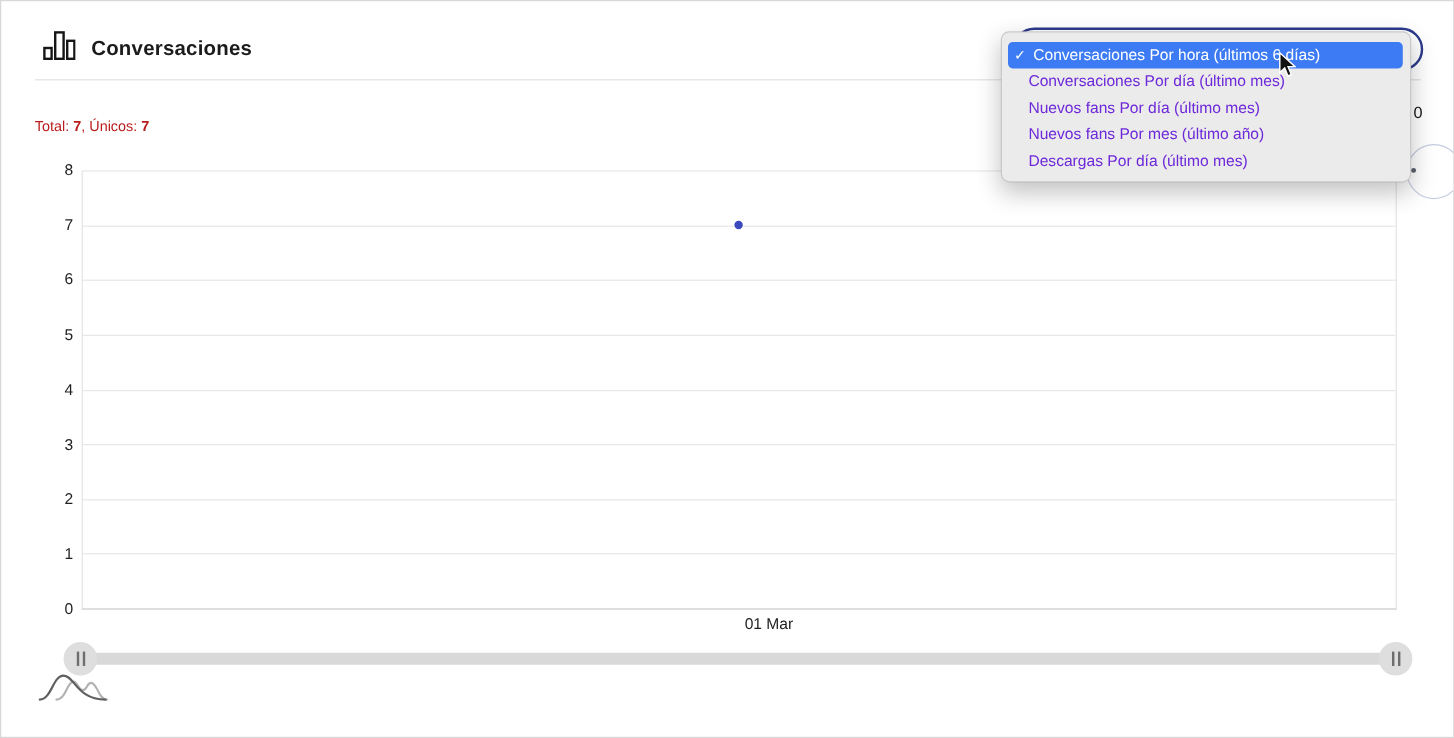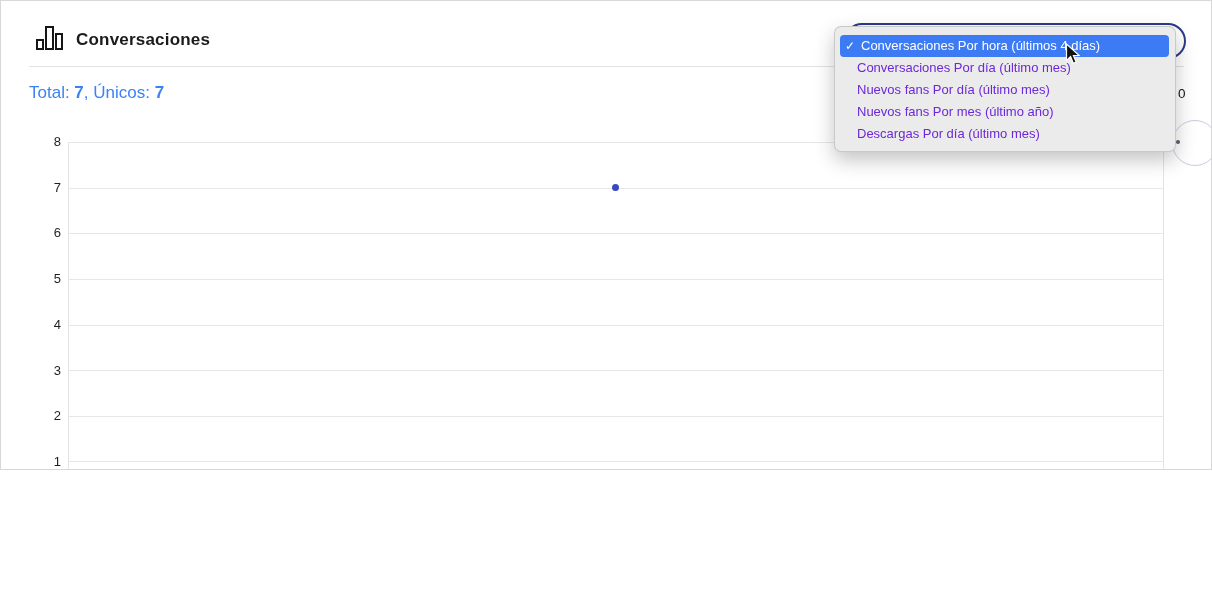--- a/index.html
+++ b/index.html
@@ -1,27 +1,27 @@
 <!DOCTYPE html>
 <html><head>
 <meta charset="utf-8">
 <style>
   * { margin:0; padding:0; box-sizing:border-box; }
   html,body { background:#fff; }
   body { font-family:"Liberation Sans", sans-serif; }
   .card {
-    position:relative; width:1212px; height:470px;
+    position:relative; width:1212px; height:615px;
     background:#fff; border:1px solid #d8d8d8; overflow:hidden;
   }
   
   .header { position:absolute; left:34px; top:23px; display:flex; align-items:center; gap:13px; }
   .title { font-size:17px; font-weight:700; color:#1b1b1b; letter-spacing:.2px; }
   .divider { position:absolute; left:28px; right:27px; top:65px; height:1px; background:#e2e2e2; }
   
-  .stats { position:absolute; left:28px; top:82px; font-size:17px; color:#3b82f6; }
+  .stats { position:absolute; left:28px; top:97px; font-size:12px; color:#b91c1c; }
   .stats b { font-weight:700; }
   .fragment0 { position:absolute; left:1177px; top:85px; font-size:13.5px; color:#141414; z-index:1; }
   
   .ylabel { position:absolute; left:24px; width:36px; text-align:right; font-size:13px; color:#1f1f1f; height:16px; line-height:16px; }
   .yl0{top:133px}.yl1{top:179px}.yl2{top:224px}.yl3{top:270px}.yl4{top:316px}
   .yl5{top:362px}.yl6{top:407px}.yl7{top:453px}.yl8{top:499px}
   
   .plot {
     position:absolute; left:67px; top:141px; width:1096px; height:366px;
     border-left:1px solid #e4e4e4; border-right:1px solid #e4e4e4;
@@ -116,21 +116,21 @@
       <path d="M1,24 C11,24 12,4 21,4 C30,4 32,24 56,24" fill="none" stroke="#5f5f5f" stroke-width="1.8" stroke-linecap="round"></path>
     </svg>
   </div>
 
   <div class="select-pill"></div>
   <div class="circle-btn"></div>
 
   <div class="menu">
     <div class="menu-item selected">
       <span class="check">✓</span>
-      <span>Conversaciones Por hora (últimos 4 días)</span>
+      <span>Conversaciones Por hora (últimos 6 días)</span>
     </div>
     <div class="menu-item">Conversaciones Por día (último mes)</div>
     <div class="menu-item">Nuevos fans Por día (último mes)</div>
     <div class="menu-item">Nuevos fans Por mes (último año)</div>
     <div class="menu-item">Descargas Por día (último mes)</div>
   </div>
 
   <div class="cursor">
     <svg width="15" height="22" viewBox="0 0 15 22">
       <path d="M1.5,1 L1.5,17.5 L5.6,13.6 L8.3,20.3 L11.1,19.1 L8.4,12.6 L14,12.4 Z" fill="#111" stroke="#fff" stroke-width="1.2"></path>

